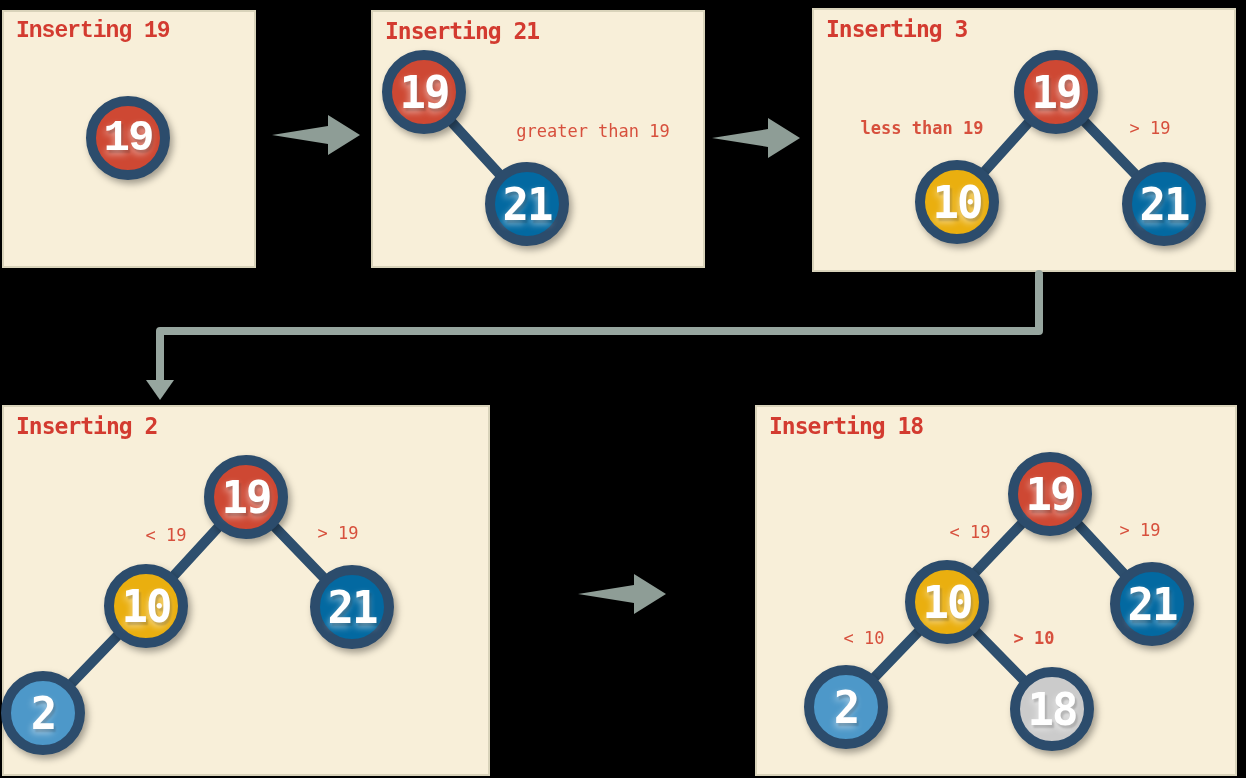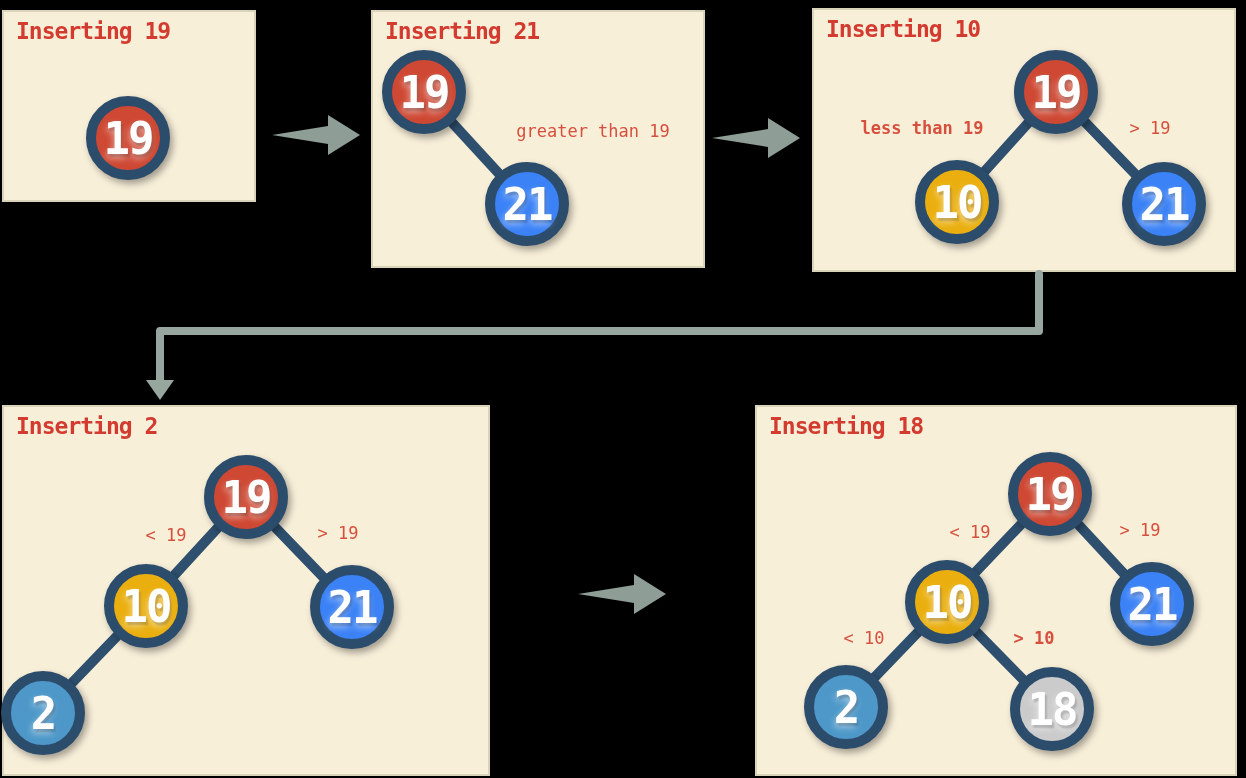--- a/index.html
+++ b/index.html
@@ -23,36 +23,36 @@
     position:absolute;width:64px;height:64px;border-radius:50%;
     border:10px solid #2c4c6c;
     transform:translate(-50%,-50%);
     display:flex;align-items:center;justify-content:center;
     font-size:44px;font-weight:bold;color:#ffffff;letter-spacing:-2px;
     box-shadow:3px 4px 7px rgba(0,0,0,0.35);
     text-shadow:2px 3px 2px rgba(0,0,0,0.18), -1px 4px 7px rgba(255,255,255,0.55);
   }
   .node.red{background:#ce4833;}
   .node.yellow{background:#eaaf0f;}
-  .node.teal{background:#3b82f6;}
+  .node.teal{background:#0369a1;}
   .node.blue{background:#4d98c9;}
   .node.gray{background:#cbcbcb;text-align:right;}
   .edge-label{
     position:absolute;transform:translate(-50%,-50%);
     font-size:17px;color:#d7503d;white-space:nowrap;
   }
   .flow-arrow{position:absolute;}
   .flow-arrow polygon{fill:#8e9d96;}
   .elbow path{fill:none;stroke:#97a69f;stroke-width:8;stroke-linecap:round;stroke-linejoin:round;}
   .elbow polygon{fill:#97a69f;}
 </style>
 </head>
 <body>
 
-<div class="panel" style="left:2px;top:10px;width:254px;height:192px;">
+<div class="panel" style="left:2px;top:10px;width:254px;height:258px;font-family:Liberation Mono, monospace;">
   <div class="panel-title">Inserting 19</div>
   <div class="node red" style="left:124px;top:126px;">19</div>
 </div>
 
 <div class="panel" style="left:371px;top:10px;width:334px;height:258px;">
   <svg class="edges" viewBox="0 0 330 254">
     <line x1="51" y1="80" x2="154" y2="192"></line>
   </svg>
   <div class="node red" style="left:51px;top:80px;">19</div>
   <div class="node teal" style="left:154px;top:192px;">21</div>
@@ -63,21 +63,21 @@
 <div class="panel" style="left:812px;top:8px;width:424px;height:264px;">
   <svg class="edges" viewBox="0 0 420 260">
     <line x1="242" y1="82" x2="143" y2="192"></line>
     <line x1="242" y1="82" x2="350" y2="194"></line>
   </svg>
   <div class="node red" style="left:242px;top:82px;">19</div>
   <div class="node yellow" style="left:143px;top:192px;">10</div>
   <div class="node teal" style="left:350px;top:194px;">21</div>
   <div class="edge-label" style="left:108px;top:118px;font-weight:bold;">less than 19</div>
   <div class="edge-label" style="left:336px;top:118px;">&gt; 19</div>
-  <div class="panel-title">Inserting 10</div>
+  <div class="panel-title">Inserting 3</div>
 </div>
 
 <div class="panel" style="left:2px;top:405px;width:488px;height:371px;">
   <svg class="edges" viewBox="0 0 484 367">
     <line x1="242" y1="90" x2="142" y2="199"></line>
     <line x1="242" y1="90" x2="348" y2="200"></line>
     <line x1="142" y1="199" x2="39" y2="306"></line>
   </svg>
   <div class="node red" style="left:242px;top:90px;">19</div>
   <div class="node yellow" style="left:142px;top:199px;">10</div>

